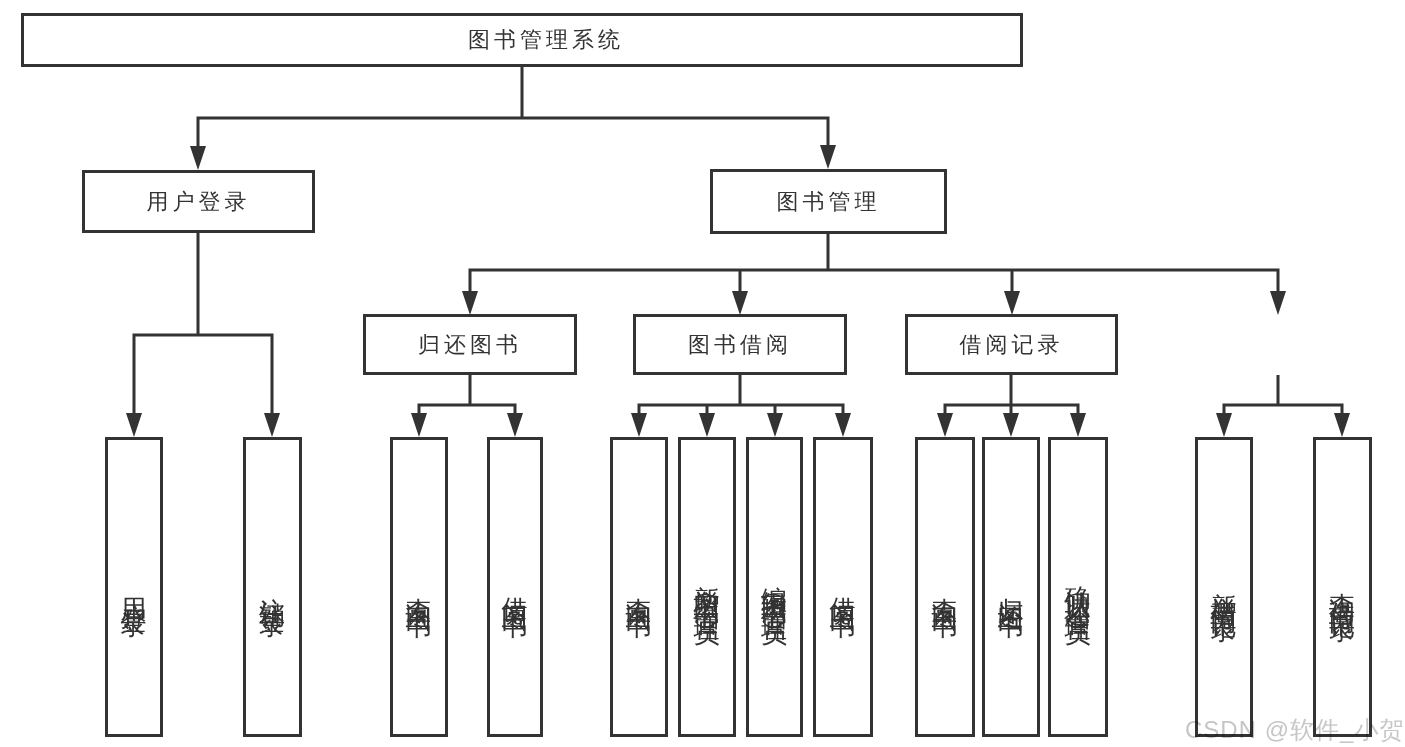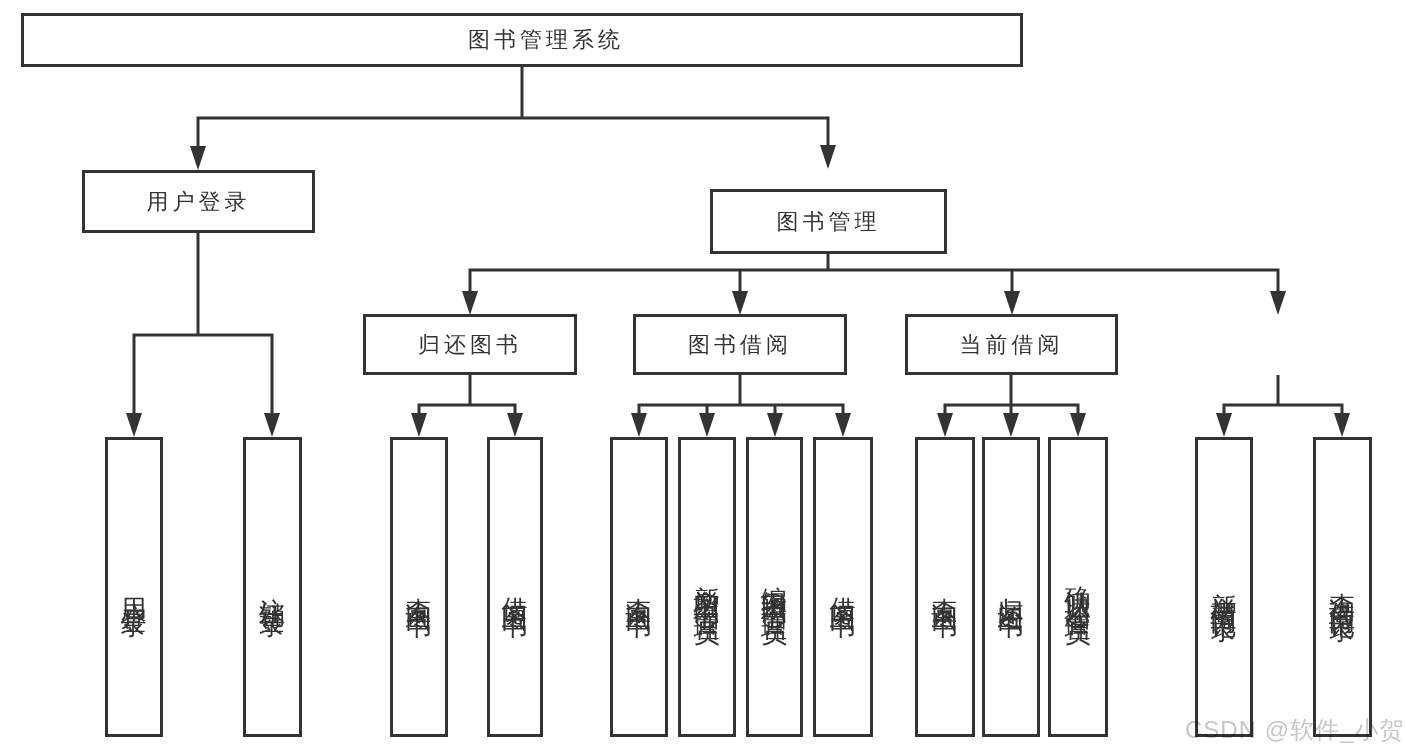--- a/index.html
+++ b/index.html
@@ -94,25 +94,25 @@
     <g>
       <path d="M1278,375 L1278,405 M1222.5,405 L1343.5,405 M1224,405 L1224,417 M1342,405 L1342,417"></path>
       <polygon points="1216,413 1232,413 1224,437" fill="#333333" stroke="none"></polygon>
       <polygon points="1334,413 1350,413 1342,437" fill="#333333" stroke="none"></polygon>
     </g>
   </svg>
 
   <div class="node h-node" style="left:21px; top:13px; width:1002px; height:54px;padding-left:48px;">图书管理系统</div>
 
   <div class="node h-node" style="left:82px; top:170px; width:233px; height:63px;">用户登录</div>
-  <div class="node h-node" style="left:710px; top:169px; width:237px; height:65px;margin-top:20px;">图书管理</div>
+  <div class="node h-node" style="left:710px; top:169px; width:237px; height:65px;">图书管理</div>
 
   <div class="node h-node" style="left:363px; top:314px; width:214px; height:61px;">归还图书</div>
   <div class="node h-node" style="left:633px; top:314px; width:214px; height:61px;">图书借阅</div>
-  <div class="node h-node" style="left:905px; top:314px; width:213px; height:61px;">当前借阅</div>
+  <div class="node h-node" style="left:905px; top:314px; width:213px; height:61px;">借阅记录</div>
 
   <div class="node v-node" style="left:105px; top:437px; width:58px; height:300px;">用户登录</div>
   <div class="node v-node" style="left:243px; top:437px; width:59px; height:300px;">注销登录</div>
 
   <div class="node v-node" style="left:390px; top:437px; width:58px; height:300px;">查询图书</div>
   <div class="node v-node" style="left:487px; top:437px; width:56px; height:300px;">借阅图书</div>
 
   <div class="node v-node" style="left:610px; top:437px; width:58px; height:300px;">查询图书</div>
   <div class="node v-node" style="left:678px; top:437px; width:58px; height:300px;">新增图书（管理员）</div>
   <div class="node v-node" style="left:746px; top:437px; width:57px; height:300px;">编辑图书（管理员）</div>

